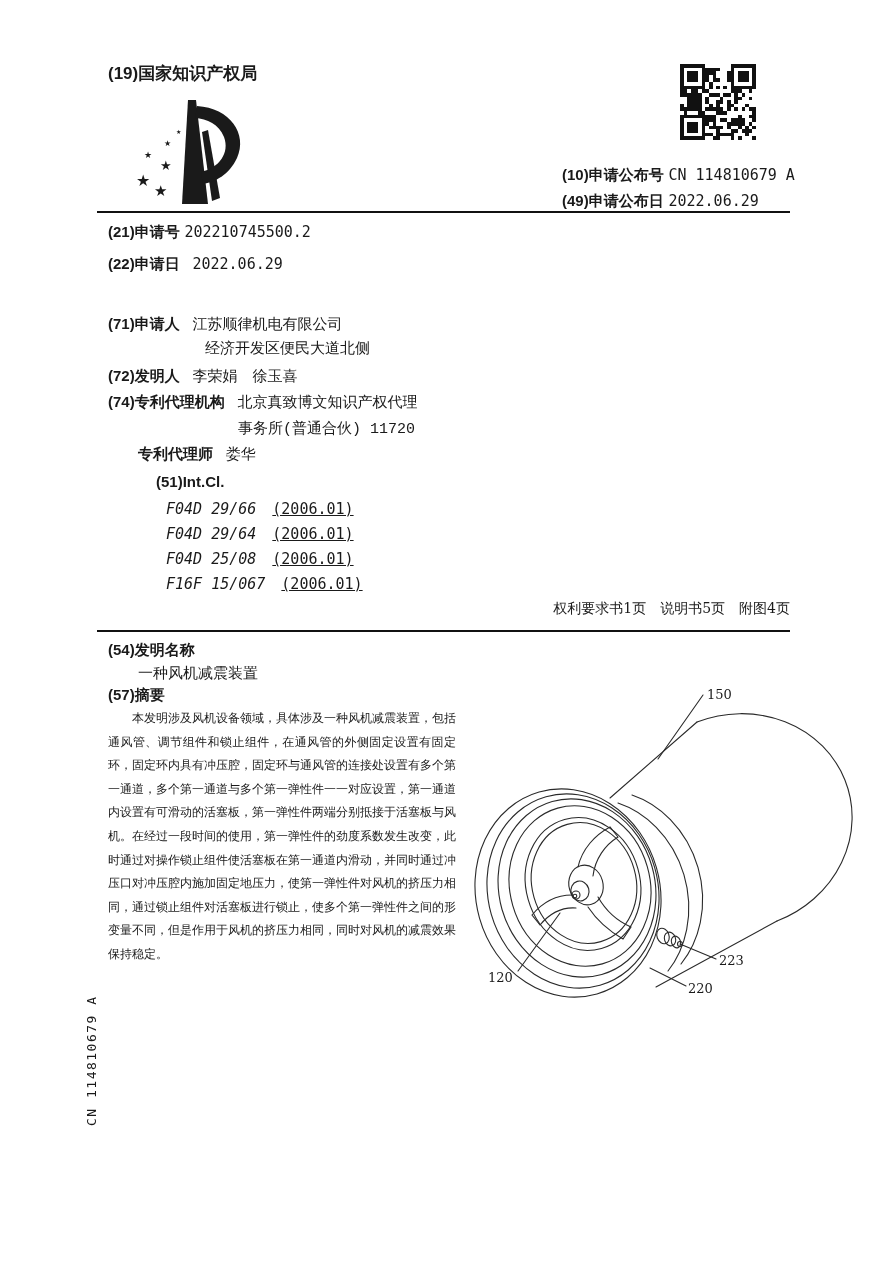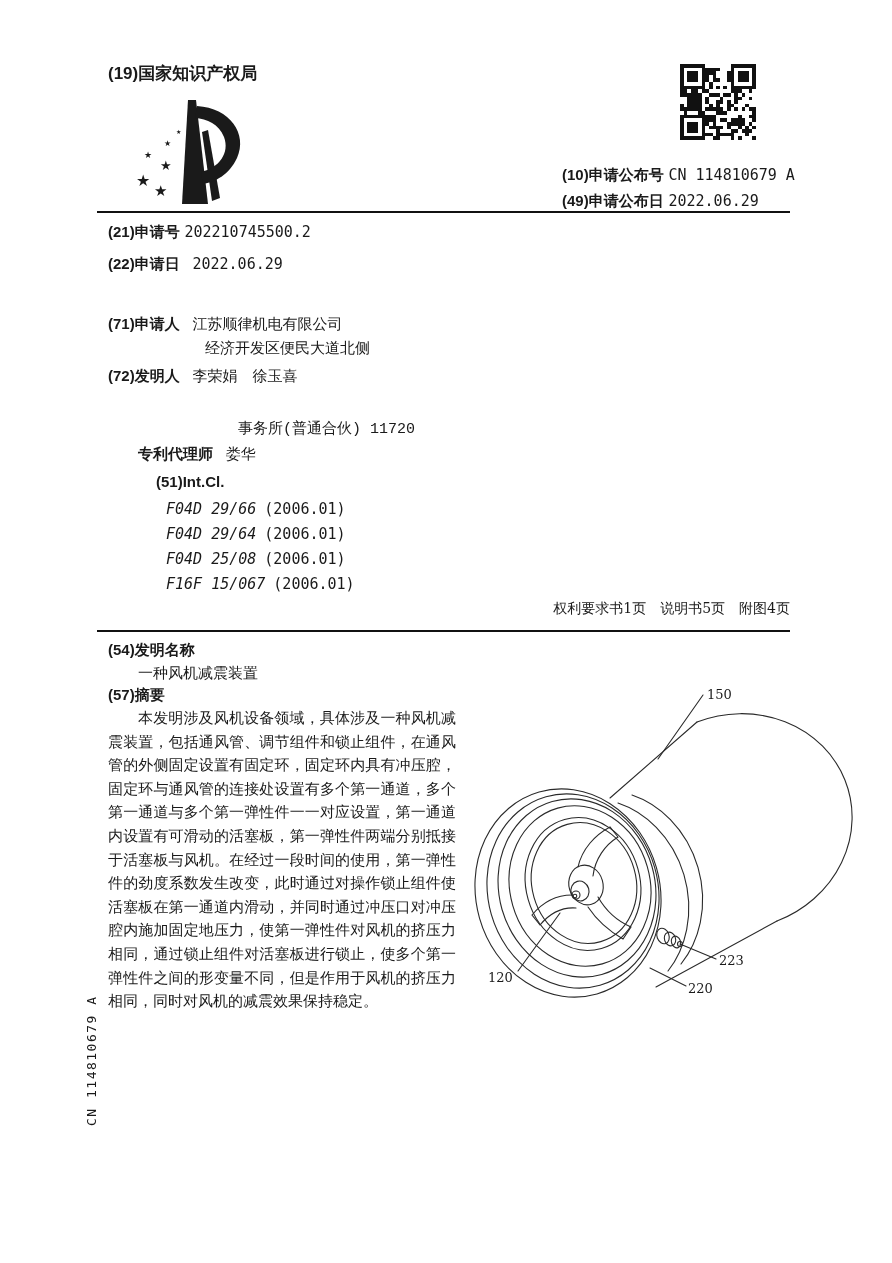--- a/index.html
+++ b/index.html
@@ -13,26 +13,26 @@
   .num { font-family:"DejaVu Sans Mono", monospace; }
   .cn  { font-family:"DejaVu Serif", serif; }
   .row { font-size:15px; }
   .rule { position:absolute; height:2px; background:#111; }
   .office-line { left:108px; top:62px; font-size:17px; }
   .doc-title { left:346px; top:113px; font-size:23px; font-family:"Liberation Sans",sans-serif; font-weight:700; letter-spacing:2px; }
   .pub-line { font-size:15px; }
   .pub-no   { left:562px; top:166px; }
   .pub-date { left:562px; top:192px; }
   .ipc-code { font-style:italic; font-family:"DejaVu Sans Mono", monospace;margin-left:28px; }
-  .ipc-ver  { font-family:"DejaVu Sans Mono", monospace; margin-left:8px; }
+  .ipc-ver  { font-family:"DejaVu Sans Mono", monospace; margin-left:16px;text-decoration:underline; }
   .pages-line { right:102px; top:600px; font-size:14px; }
   .sec-head { font-size:15px; }
   .abstract-body {
     position:absolute; left:108px; top:707px; width:348px;
-    font-size:15px; line-height:23.6px; text-align:justify;
+    font-size:12px; line-height:23.6px; text-align:justify;
     text-indent:2em; white-space:normal;
   }
   .side-code {
     position:absolute; left:84px; top:1126px;
     transform:rotate(-90deg); transform-origin:0 0;
     font-family:"DejaVu Sans Mono", monospace; font-size:13px;
     letter-spacing:1.5px;
   }
   svg text { font-family:"DejaVu Serif", serif; }
 </style>
@@ -251,20 +251,24 @@
     <span class="lbl">(71)申请人</span>
     <span class="cn" style="margin-left:8px;">江苏顺律机电有限公司</span>
   </div>
   <div class="abs row cn" style="left:205px; top:339px;">经济开发区便民大道北侧</div>
 
   <div class="abs row" style="left:108px; top:367px;">
     <span class="lbl">(72)发明人</span>
     <span class="cn" style="margin-left:8px;">李荣娟　徐玉喜</span>
   </div>
 
+  <div class="abs row" style="left:108px; top:393px;">
+    <span class="lbl">(74)专利代理机构</span>
+    <span class="cn" style="margin-left:8px;">北京真致博文知识产权代理</span>
+  </div>
   <div class="abs row cn" style="left:238px; top:419px;font-family:Liberation Mono, monospace;">事务所(普通合伙) 11720</div>
   <div class="abs row" style="left:138px; top:445px;">
     <span class="lbl">专利代理师</span>
     <span class="cn" style="margin-left:8px;">娄华</span>
   </div>
 
   <div class="abs row lbl" style="left:108px; top:473px;margin-left:48px;">(51)Int.Cl.</div>
   <div class="abs row" style="left:138px; top:500px;">
     <span class="ipc-code">F04D 29/66</span><span class="ipc-ver">(2006.01)</span>
   </div>

